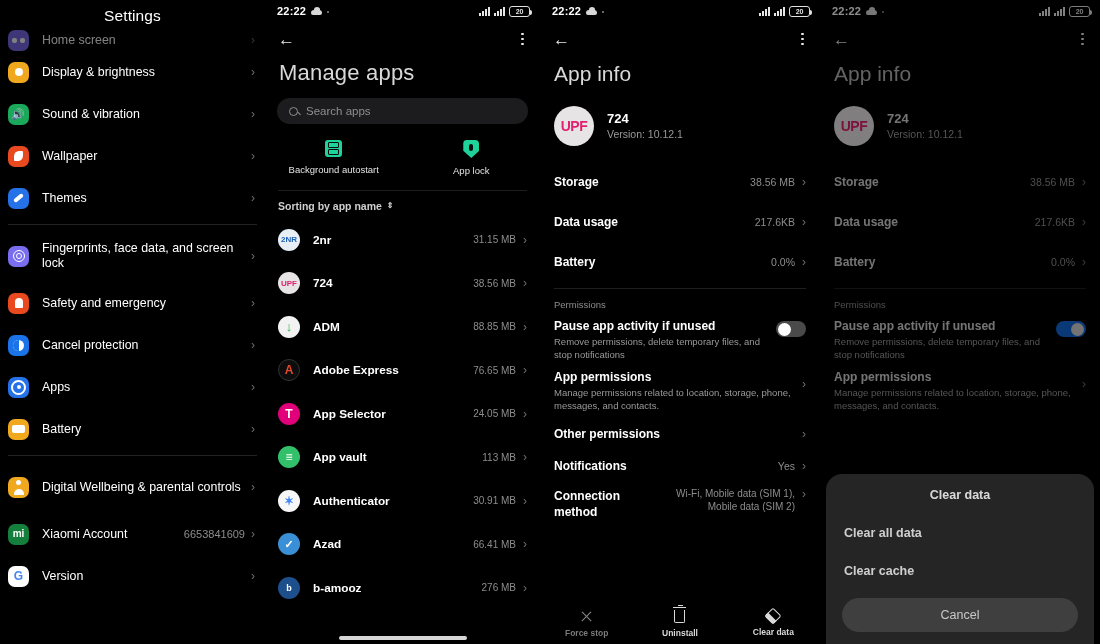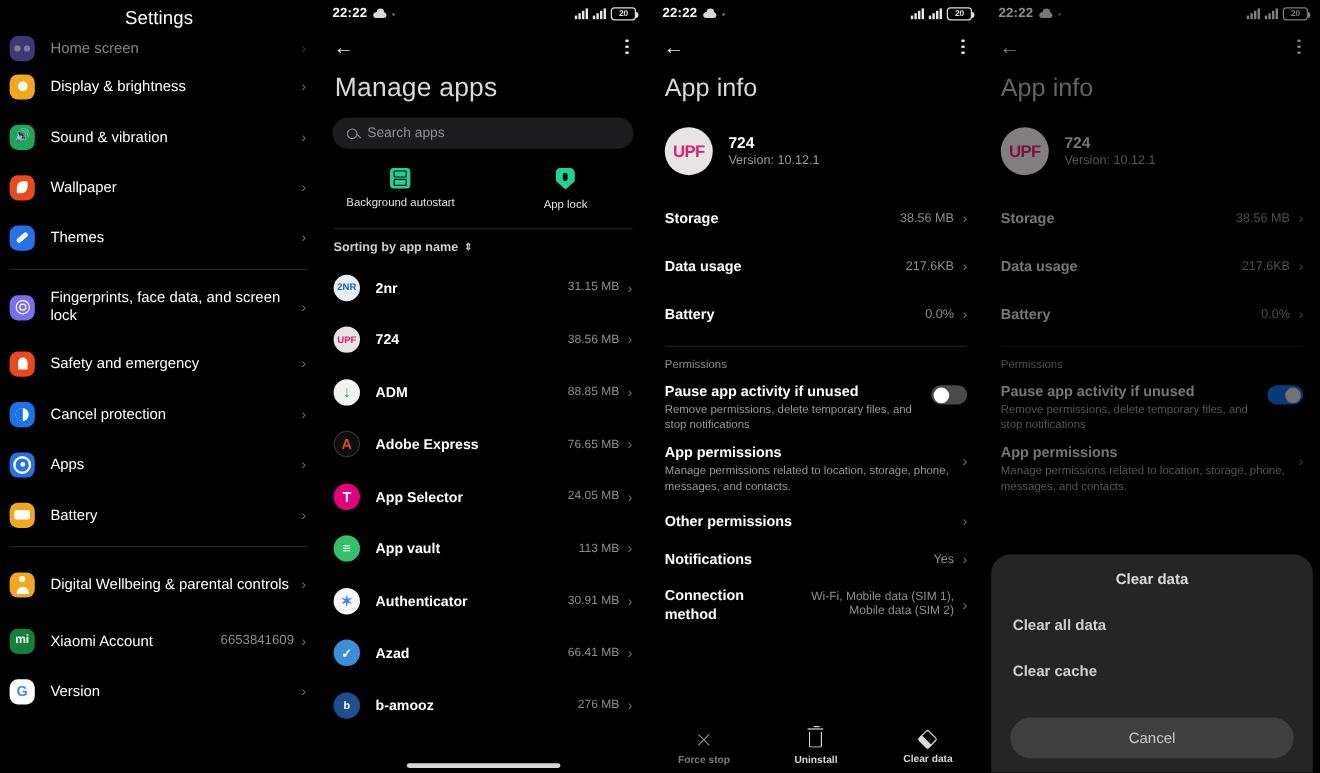--- a/index.html
+++ b/index.html
@@ -169,21 +169,21 @@
 
   
   .scrim { position:absolute; inset:0; background:rgba(0,0,0,.35); }
   .dialog {
     position:absolute; left:6px; right:6px; bottom:0; background:#2b2b2b;
     border-radius:16px 16px 0 0; padding: 14px 0 10px 0;
   }
   .dlg-title { text-align:center; color:#fff; font-size:12.5px; font-weight:700; padding-bottom:12px;}
   .dlg-item { color:#f2f2f2; font-size:12.5px; font-weight:700; padding: 12px 18px; }
   .dlg-cancel {
-    margin: 20px 16px 2px 16px; background:#4a4a4a; border-radius:18px;
+    margin: 8px 16px 2px 16px; background:#4a4a4a; border-radius:18px;
     text-align:center; color:#eaeaea; font-size:12.5px; padding: 10px 0;
   }
 </style>
 </head>
 <body>
 
 <div class="stage">
 
   <div class="panel p1">
     <div class="settings-title">Settings</div>
@@ -477,21 +477,21 @@
       </div>
       <div class="perm-chev" style="margin-top:1px">›</div>
     </div>
 
     <div class="perm-row" style="padding-top:16px;align-items:center">
       <div class="perm-title" style="flex:1">Notifications</div>
       <div class="v" style="color:#8d8d8d;font-size:10.5px;margin-right:7px">Yes</div>
       <div class="chev">›</div>
     </div>
 
-    <div class="perm-row" style="padding-top:14px;align-items:center">
+    <div class="perm-row" style="padding-top:14px;align-items:flex-start">
       <div class="perm-title" style="flex:none;width:112px">Connection method</div>
       <div style="flex:1;text-align:right;color:#8d8d8d;font-size:10px;line-height:12.5px;margin-right:7px">Wi-Fi, Mobile data (SIM 1), Mobile data (SIM 2)</div>
       <div class="chev">›</div>
     </div>
 
     <div class="ai-actionbar">
       <div class="act dim">
         <span class="ico-x"></span>
         <span class="act-label">Force stop</span>
       </div>

